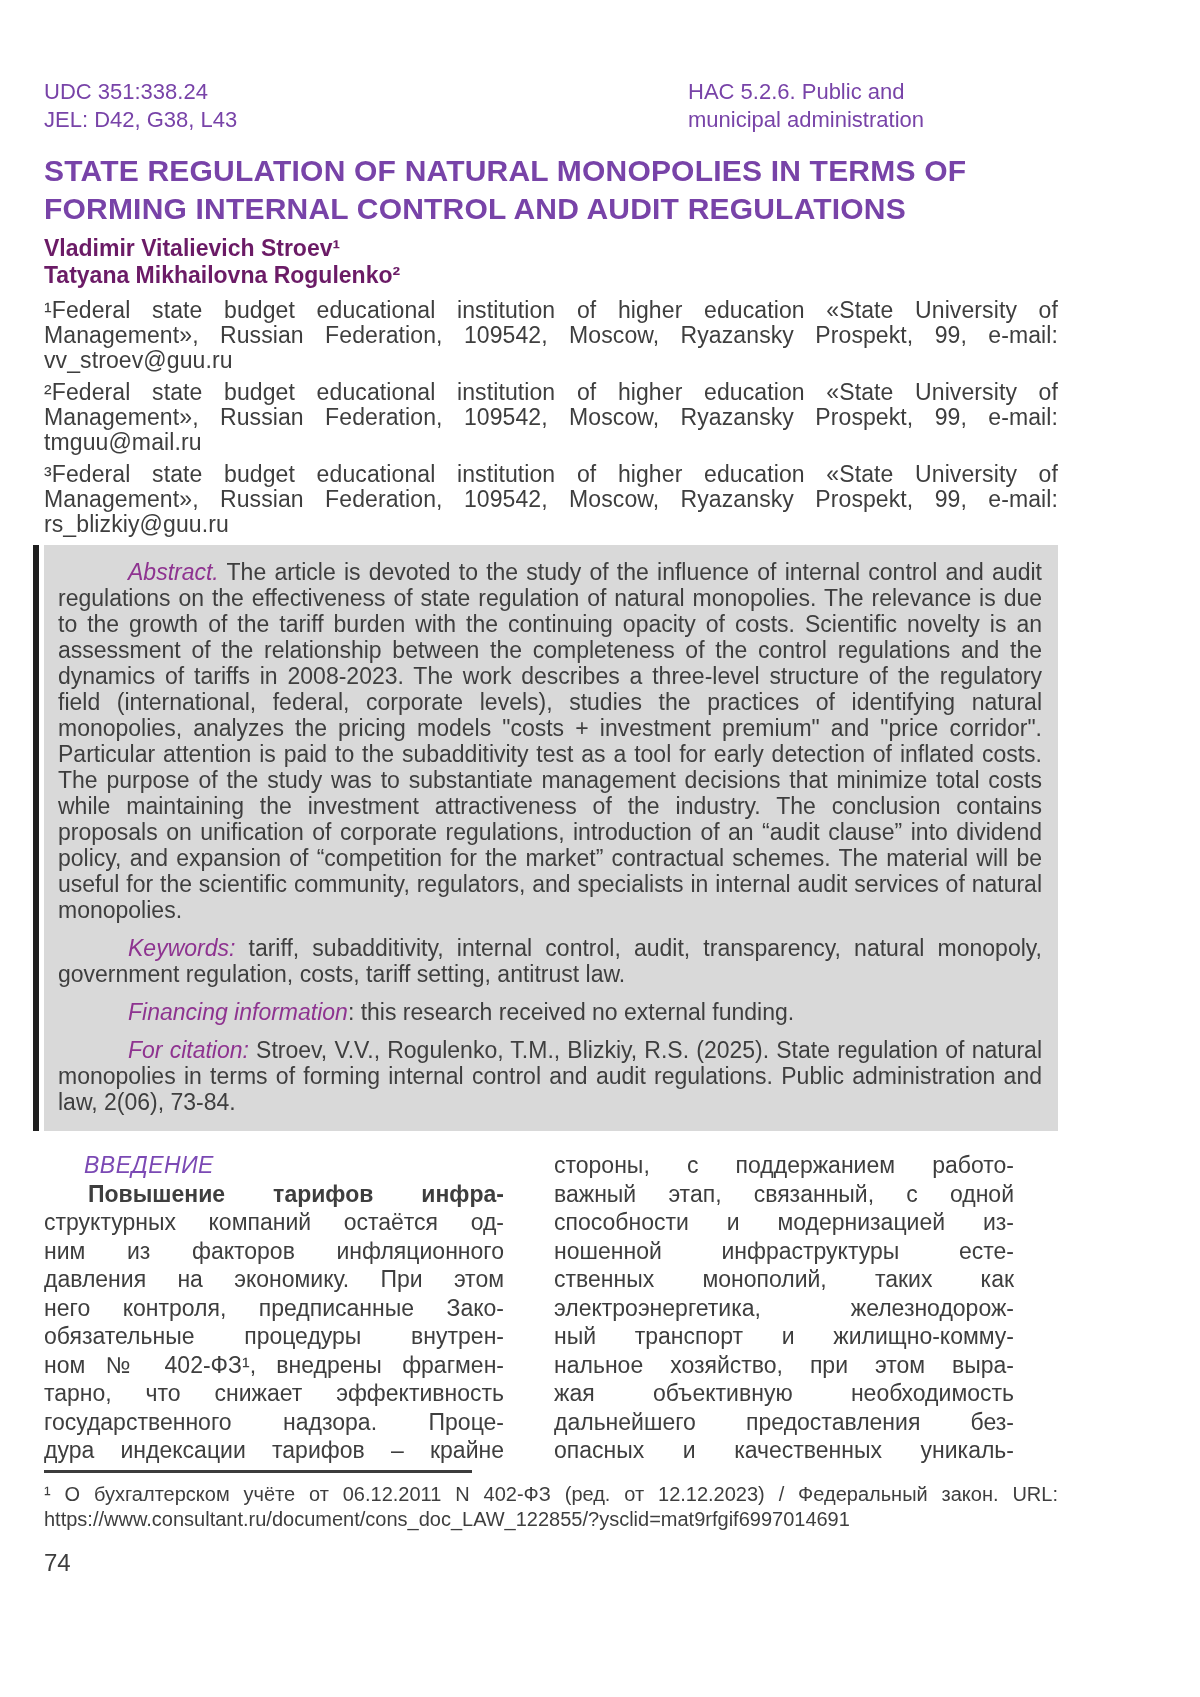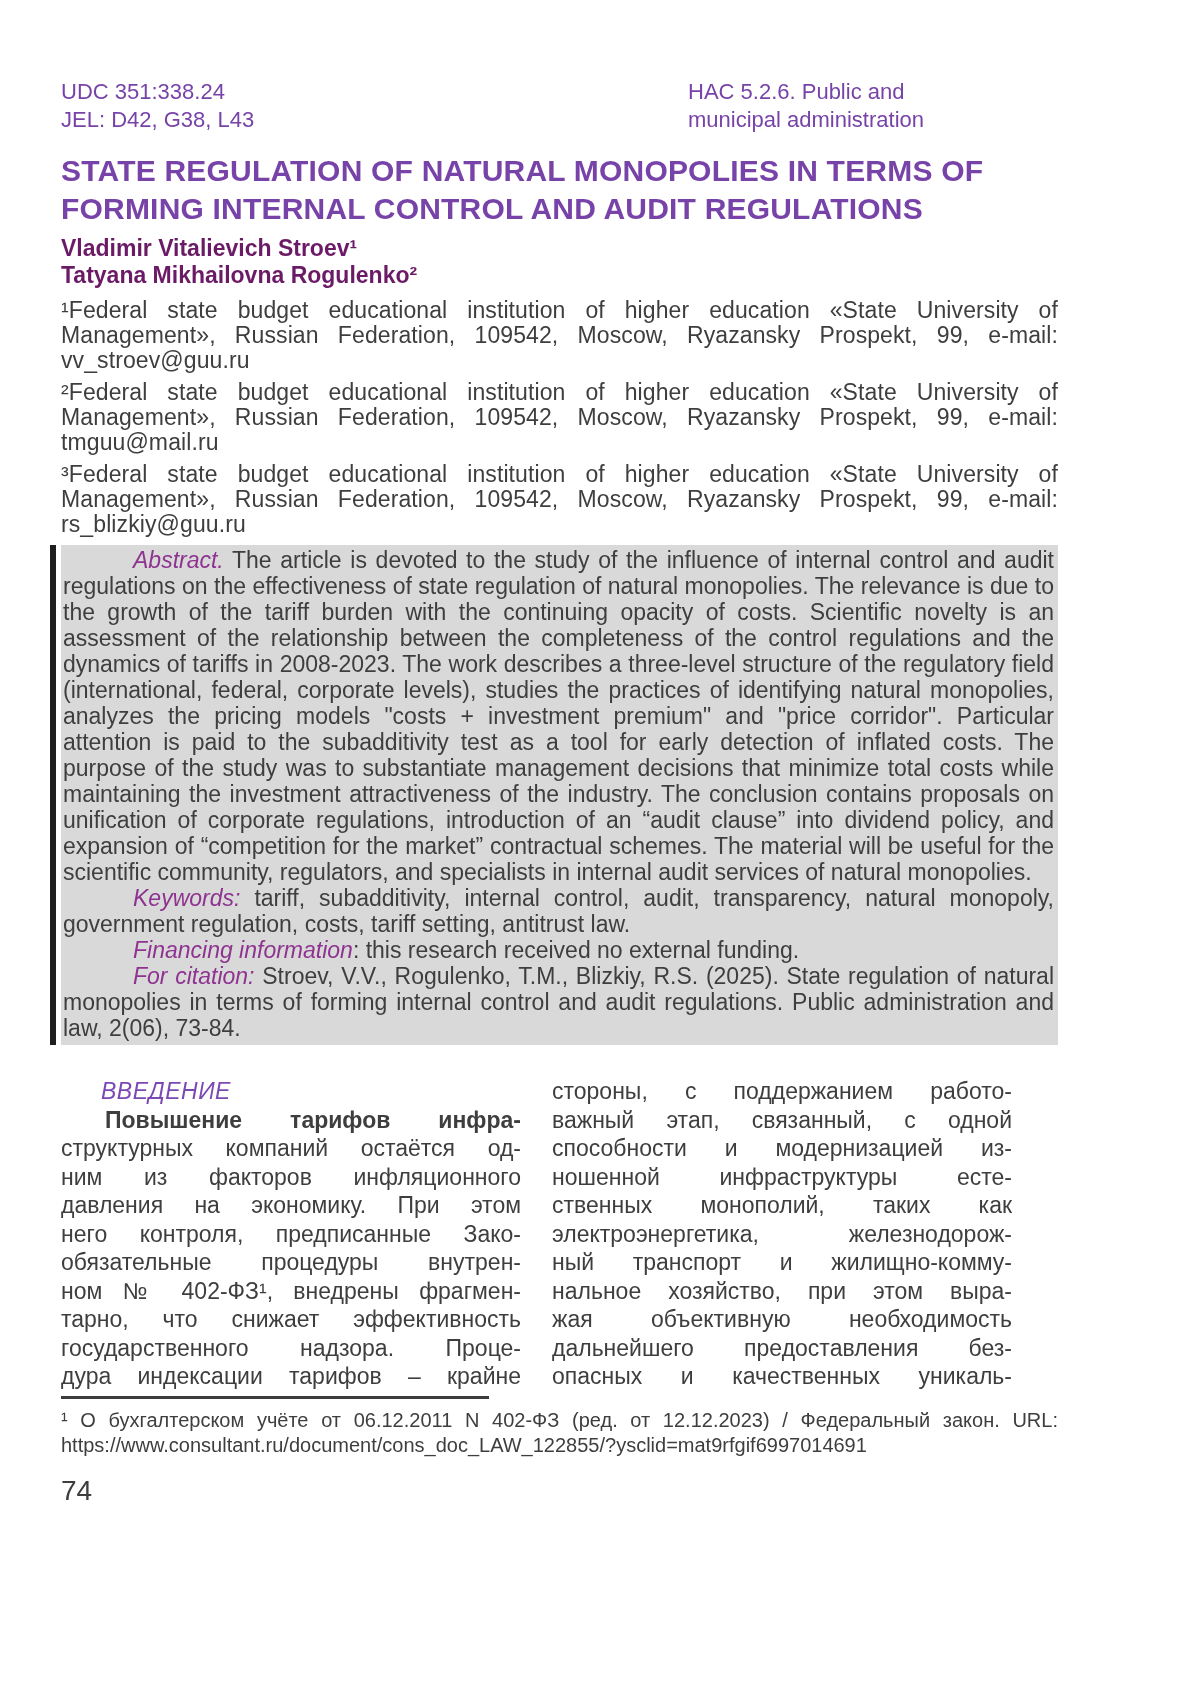--- a/index.html
+++ b/index.html
@@ -1,43 +1,43 @@
 <!DOCTYPE html>
 <html style="--accent_purple: #7843a8; --author_magenta: #6b1b66; --label_magenta: #8e3390; --intro_purple: #7b49b4; --body_text: #3e3e3e; --abstract_bg: #d9d9d9; --bar_black: #1f1f1f;"><head>
 <meta charset="utf-8">
 <style>
   html,body { margin:0; padding:0; background:#ffffff; }
   .page {
     position:relative; width:1200px; height:1697px; box-sizing:border-box;
-    padding:78px 142px 0 61px; overflow:hidden; background:#fff;
+    padding:78px 142px 0 44px; overflow:hidden; background:#fff;
     font-family:"Liberation Sans", sans-serif; color:var(--body_text,#3e3e3e);
   }
   .meta-row { display:flex; justify-content:space-between; color:var(--accent_purple,#7843a8); font-size:22px; line-height:28px; }
   .meta-right { width:370px; }
   .title {
     margin:18px 0 0; font-size:30px; line-height:38px; font-weight:700;
     color:var(--accent_purple,#7843a8); letter-spacing:0.2px;
   }
   .authors { margin-top:7px; font-weight:700; font-size:23px; line-height:27px; color:var(--author_magenta,#6b1b66); }
   .affiliations { margin-top:9px; }
   .affiliations p { margin:0 0 7px; font-size:23px; line-height:25px; text-align:justify; letter-spacing:0.1px; }
   .abstract-wrap { display:flex; margin-left:-11px; margin-top:8px; }
   .abstract-bar { flex:0 0 6px; background:var(--bar_black,#1f1f1f); margin-right:5px; }
   .abstract-body { flex:1; background:var(--abstract_bg,#d9d9d9); padding:2px 4px 4px 2px; }
-  .abstract-body p { margin:0; font-size:23px; line-height:26px; text-align:justify; text-indent:70px; }
+  .abstract-body p { margin:12px; font-size:23px; line-height:26px; text-align:justify; text-indent:70px; }
   .plabel { font-style:italic; color:var(--label_magenta,#8e3390); }
-  .columns { display:flex; gap:31px; margin-top:32px; }
+  .columns { display:flex; gap:50px; margin-top:20px; }
   .col { flex:0 0 460px; font-size:23px; line-height:28.5px; }
   .intro-heading { font-style:italic; color:var(--intro_purple,#7b49b4); text-indent:40px; letter-spacing:0.5px; }
   .jline { text-align:justify; text-align-last:justify; }
   .indent-first .jline:first-child { text-indent:44px;font-weight:bold; }
   .footnote { margin-top:5px; }
   .footnote-rule { width:428px; height:3px; background:#3c3c3c; margin:0 0 9px; }
   .footnote-text { margin:0; font-size:20px; line-height:25px; text-align:justify; }
-  .page-number { margin-top:17px; font-size:28px; }
+  .page-number { margin-top:17px; font-size:24px; }
 </style>
 </head>
 <body>
 
 <div class="page">
 
   <header class="meta-row">
     <div class="meta-left">
       <div>UDC 351:338.24</div>
       <div>JEL: D42, G38, L43</div>

